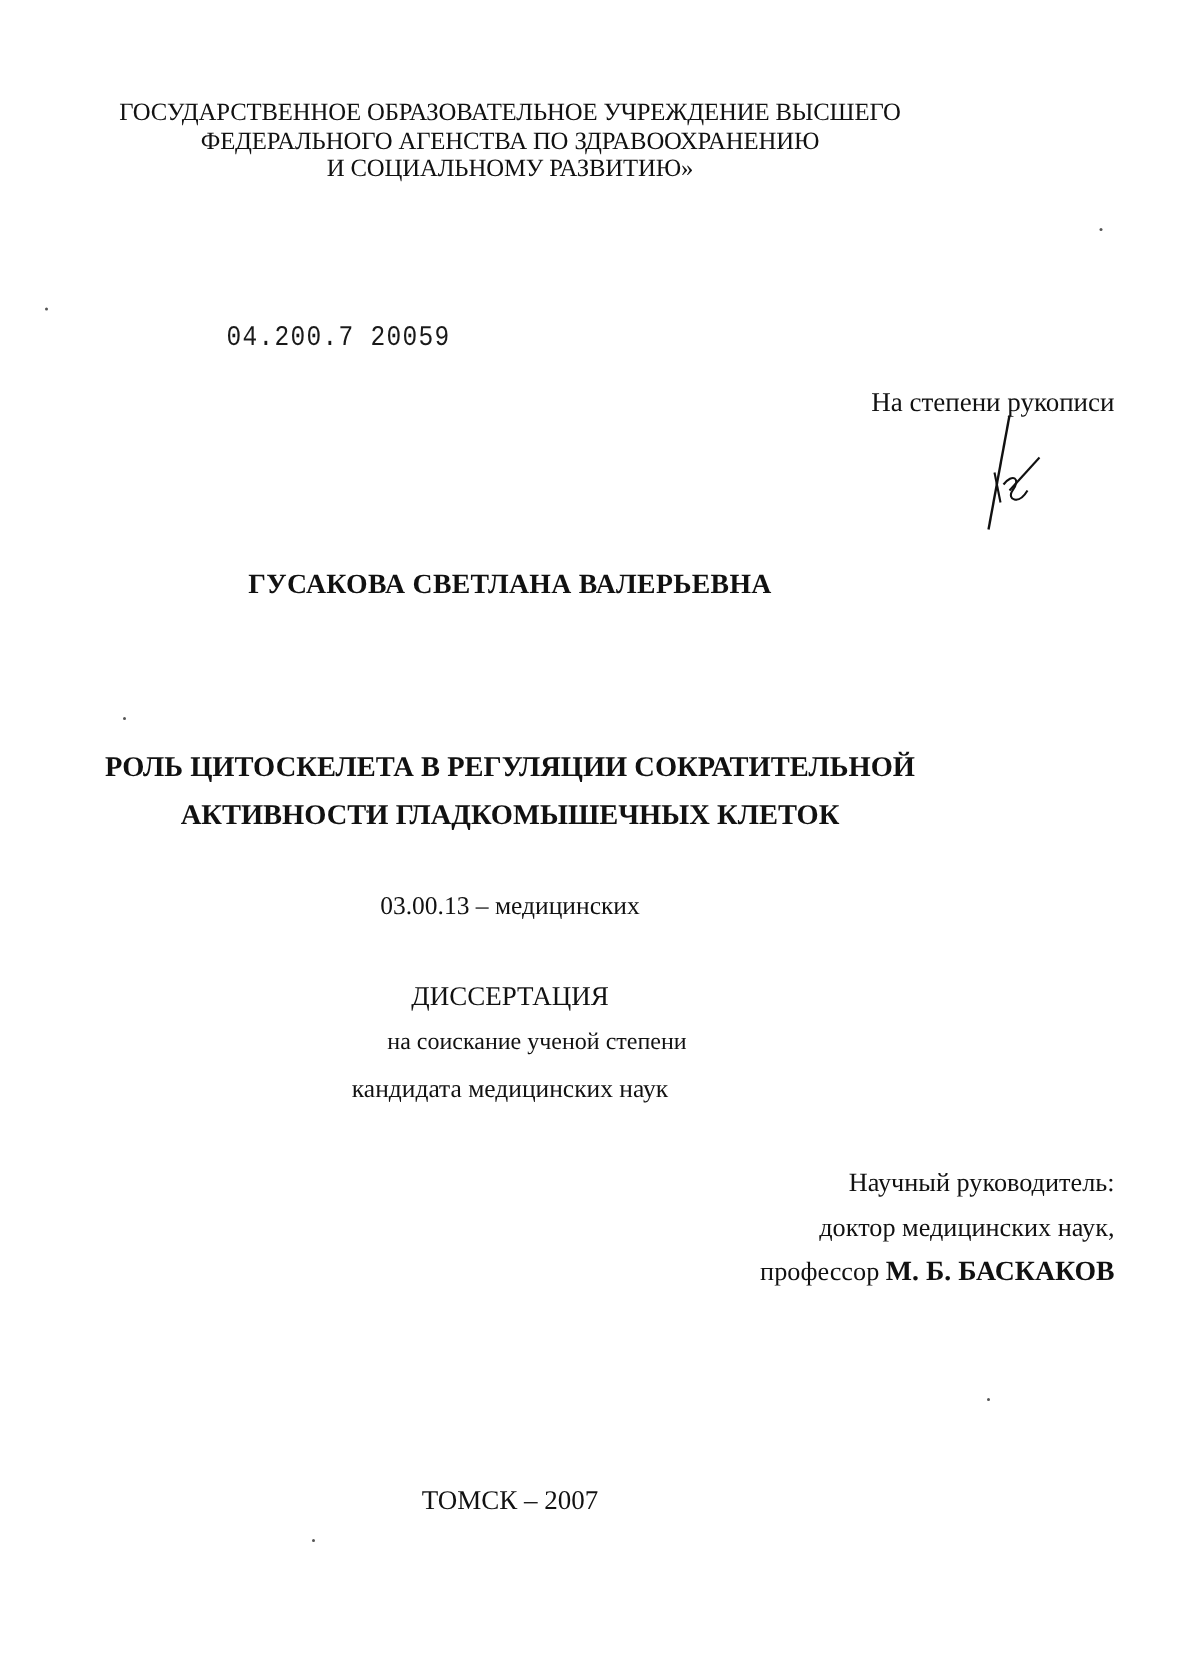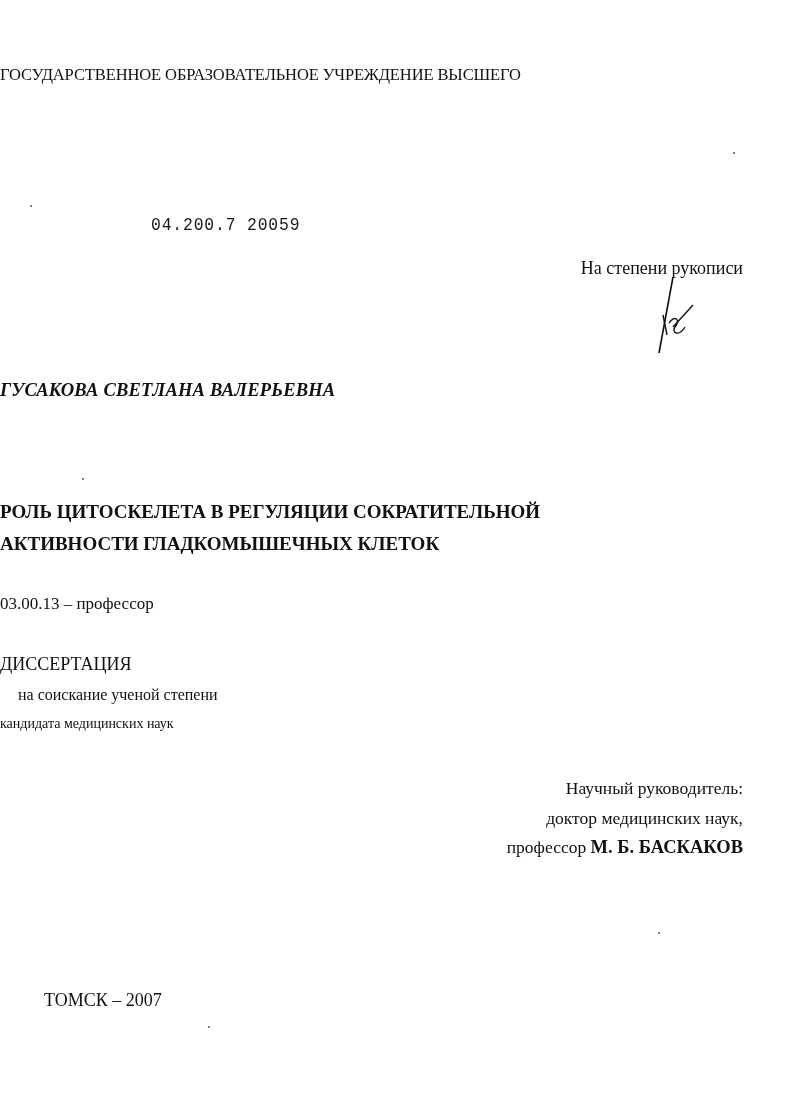--- a/index.html
+++ b/index.html
@@ -1,64 +1,66 @@
 <!DOCTYPE html>
 <html><head>
   <meta charset="utf-8">
   <style>
     html, body { margin: 0; padding: 0; background: #ffffff; }
     body { width: 795px; height: 1114px; position: relative; overflow: hidden;
            font-family: "Liberation Serif", "DejaVu Serif", serif; color: #111111; }
     .abs { position: absolute; }
-    .center { left: 0; width: 680px; text-align: left; }
+    .center { left: 0; width: 680px; text-align: center; }
     .inst { top: 66px; font-size: 16.5px; line-height: 18.5px; letter-spacing: -0.1px; }
     .stamp { left: 151px; top: 214px; font-family: "Liberation Mono", "DejaVu Sans Mono", monospace;
              font-size: 19px; letter-spacing: 1px; color: #1a1a1a; transform: scaleX(0.86); transform-origin: left top; }
     .rights { right: 52px; top: 258px; font-size: 18px; }
     .sig { left: 645px; top: 275px; width: 70px; height: 85px; }
-    .author { top: 380px; font-size: 18.5px; font-weight: bold; letter-spacing: 0.2px; font-style: italic; }
+    .author { top: 380px; font-size: 18.5px; font-weight: bold; letter-spacing: 0.2px; }
     .title { top: 468px; font-size: 19px; font-weight: bold; line-height: 32px; margin-top: 28px; }
     .spec { top: 594px; font-size: 17px; }
     .diss { top: 654px; font-size: 18px; }
     .degree1 { top: 686px; font-size: 16px; margin-left: 18px; }
-    .degree2 { top: 716px; font-size: 14px; }
+    .degree2 { top: 716px; font-size: 17px; }
     .sup { right: 52px; text-align: right; font-size: 17.5px; }
     .sup1 { top: 778px; }
     .sup2 { top: 808px; }
     .sup3 { top: 837px; }
     .sup3 b { font-weight: bold; font-size: 18.5px; }
-    .city { top: 990px; font-size: 18px; padding-left: 44px; }
+    .city { top: 990px; font-size: 18px; }
     .speck { background: #555; width: 2px; height: 2px; border-radius: 1px; }
   </style>
 </head>
 <body>
 
 <div class="abs center inst">
   <div>ГОСУДАРСТВЕННОЕ ОБРАЗОВАТЕЛЬНОЕ УЧРЕЖДЕНИЕ ВЫСШЕГО</div>
+  <div>ФЕДЕРАЛЬНОГО АГЕНСТВА ПО ЗДРАВООХРАНЕНИЮ</div>
+  <div>И СОЦИАЛЬНОМУ РАЗВИТИЮ»</div>
 </div>
 
 <div class="abs stamp">04.200.7 20059</div>
 
 <div class="abs rights">На степени рукописи</div>
 
 <svg class="abs sig" viewBox="0 0 70 85">
   <path d="M28 2 L14 78" stroke="#111" stroke-width="1.6" fill="none"></path>
   <path d="M18 40 L22 60" stroke="#111" stroke-width="1.4" fill="none"></path>
   <path d="M24 48 C30 40, 36 44, 30 52 C26 58, 34 62, 40 52" stroke="#111" stroke-width="1.4" fill="none"></path>
   <path d="M28 52 L48 30" stroke="#111" stroke-width="1.4" fill="none"></path>
 </svg>
 
 <div class="abs center author">ГУСАКОВА СВЕТЛАНА ВАЛЕРЬЕВНА</div>
 
 <div class="abs center title">
   <div>РОЛЬ ЦИТОСКЕЛЕТА В РЕГУЛЯЦИИ СОКРАТИТЕЛЬНОЙ</div>
   <div>АКТИВНОСТИ ГЛАДКОМЫШЕЧНЫХ КЛЕТОК</div>
 </div>
 
-<div class="abs center spec">03.00.13 – профессор</div>
+<div class="abs center spec">03.00.13 – медицинских</div>
 
 <div class="abs center diss">ДИССЕРТАЦИЯ</div>
 <div class="abs center degree1">на соискание ученой степени</div>
 <div class="abs center degree2">кандидата медицинских наук</div>
 
 <div class="abs sup sup1">Научный руководитель:</div>
 <div class="abs sup sup2">доктор медицинских наук,</div>
 <div class="abs sup sup3">
   <span>профессор</span>
   <b>М. Б. БАСКАКОВ</b>

